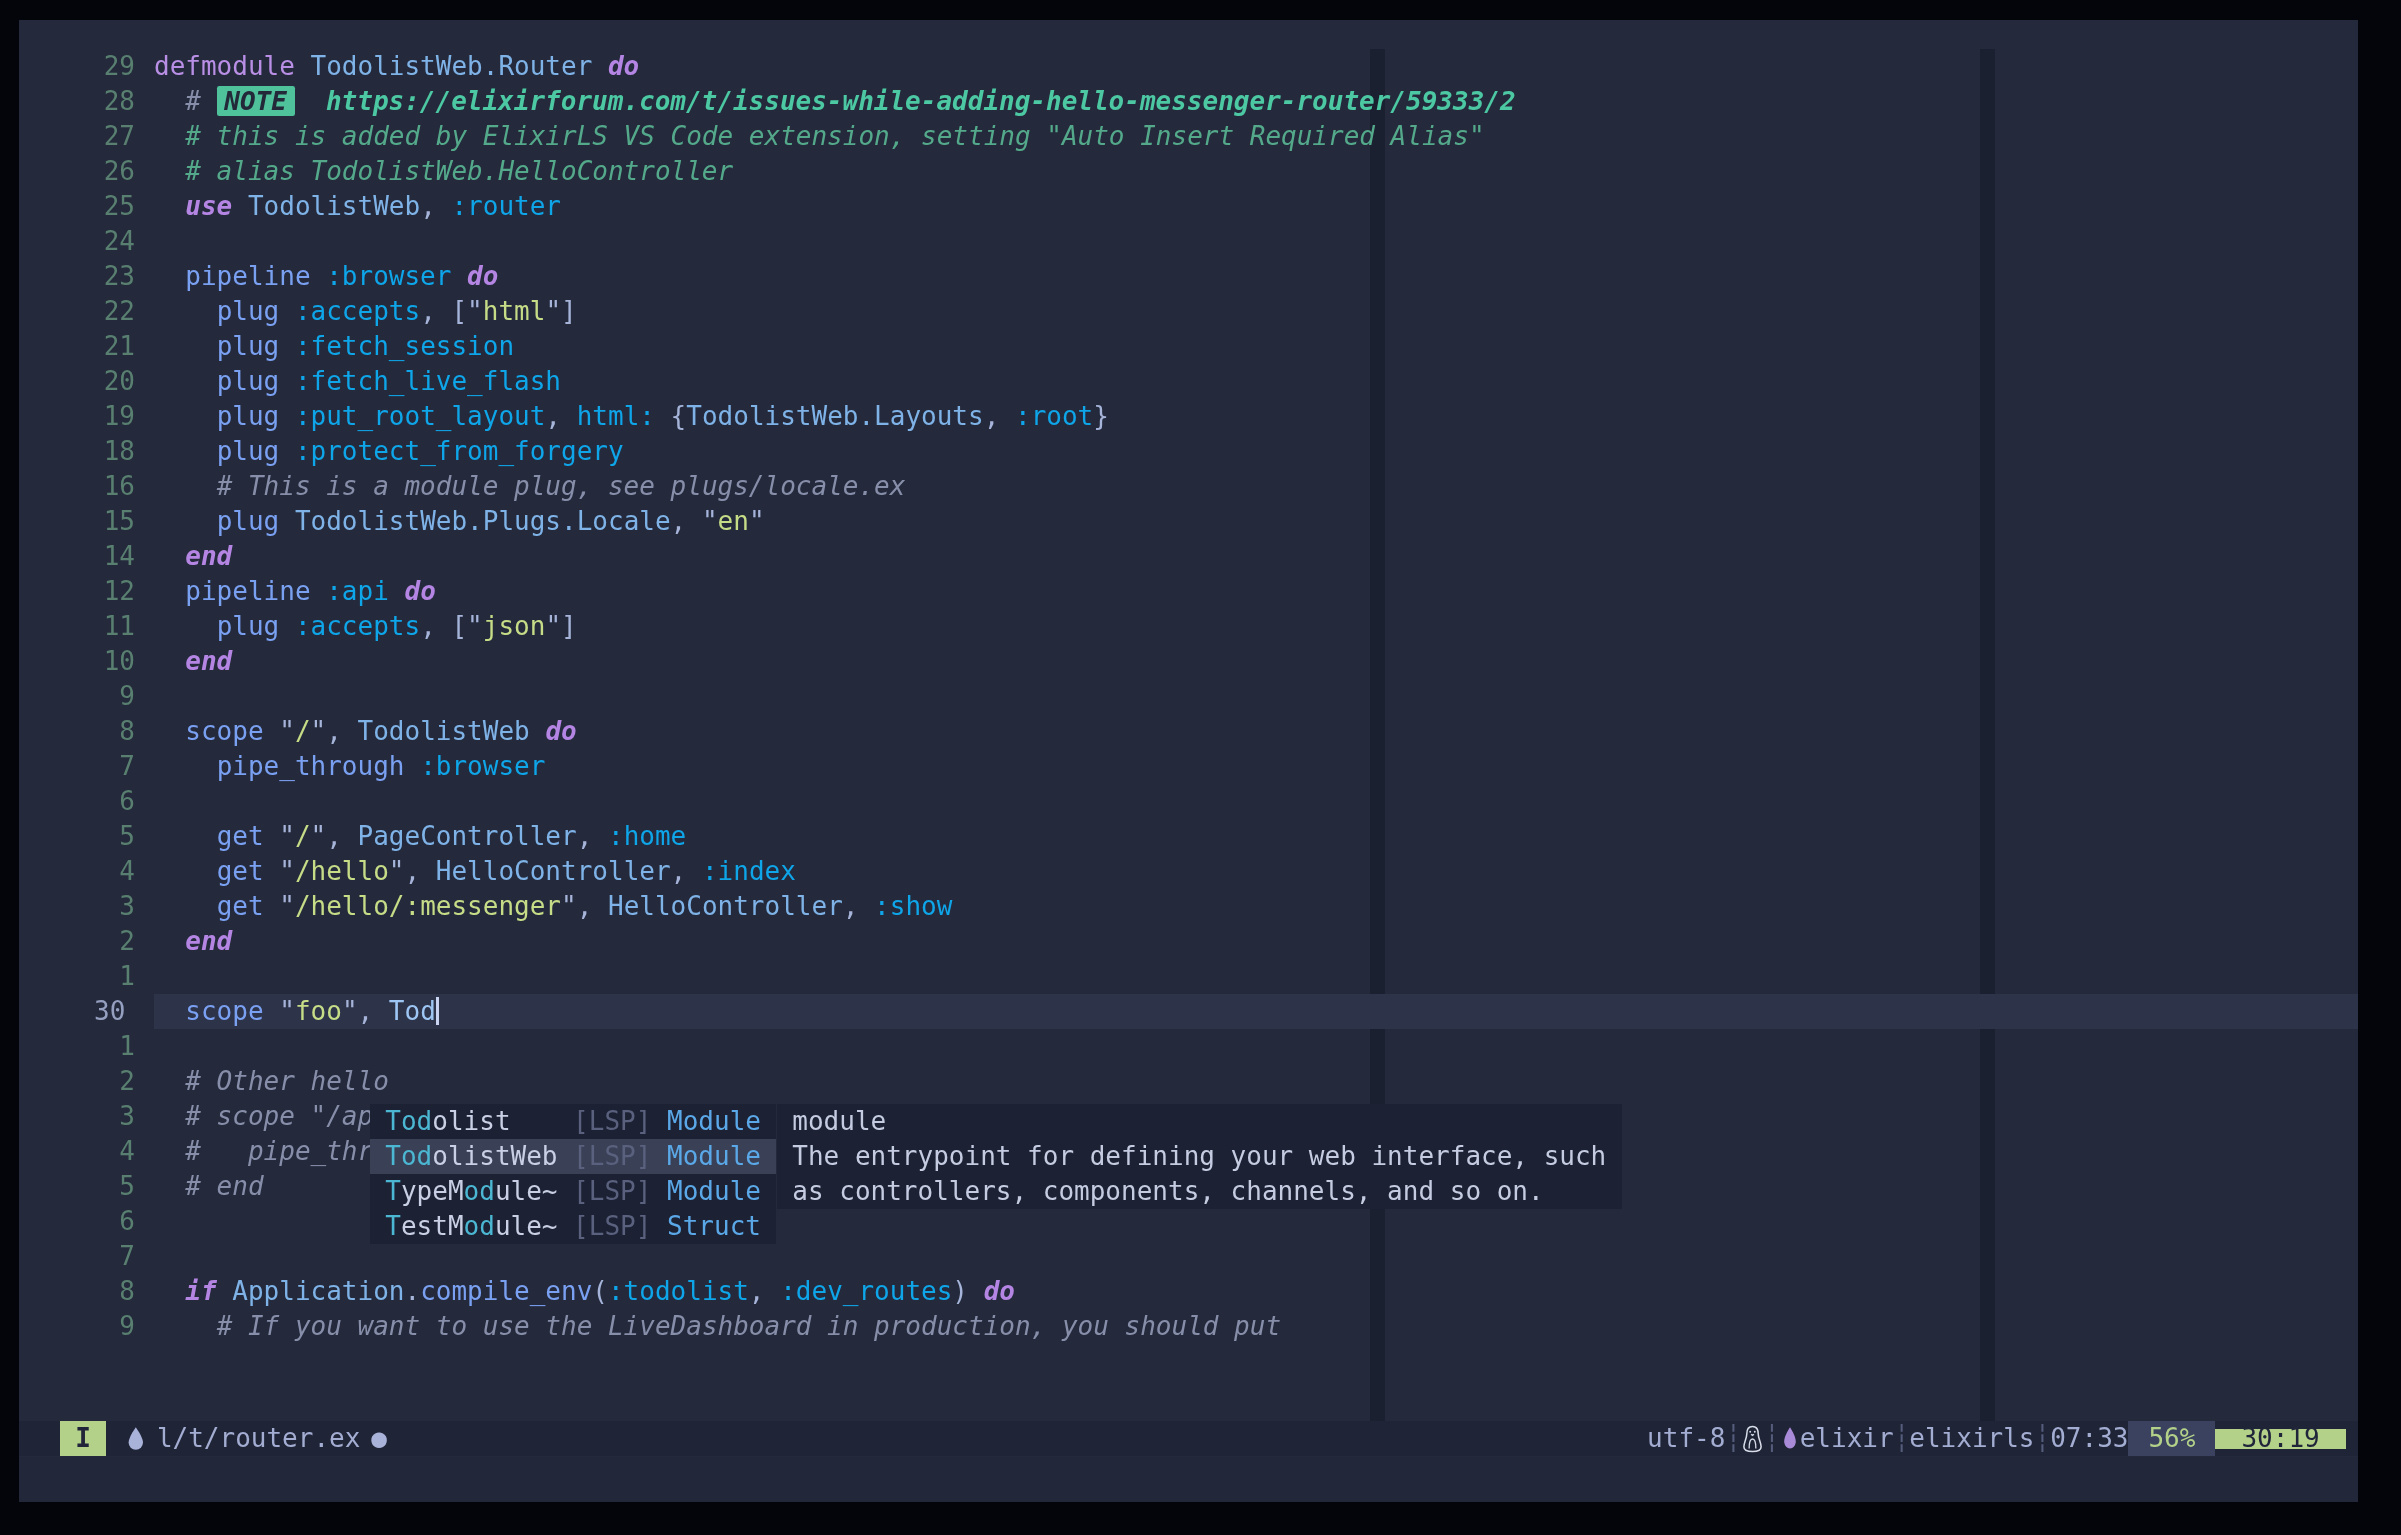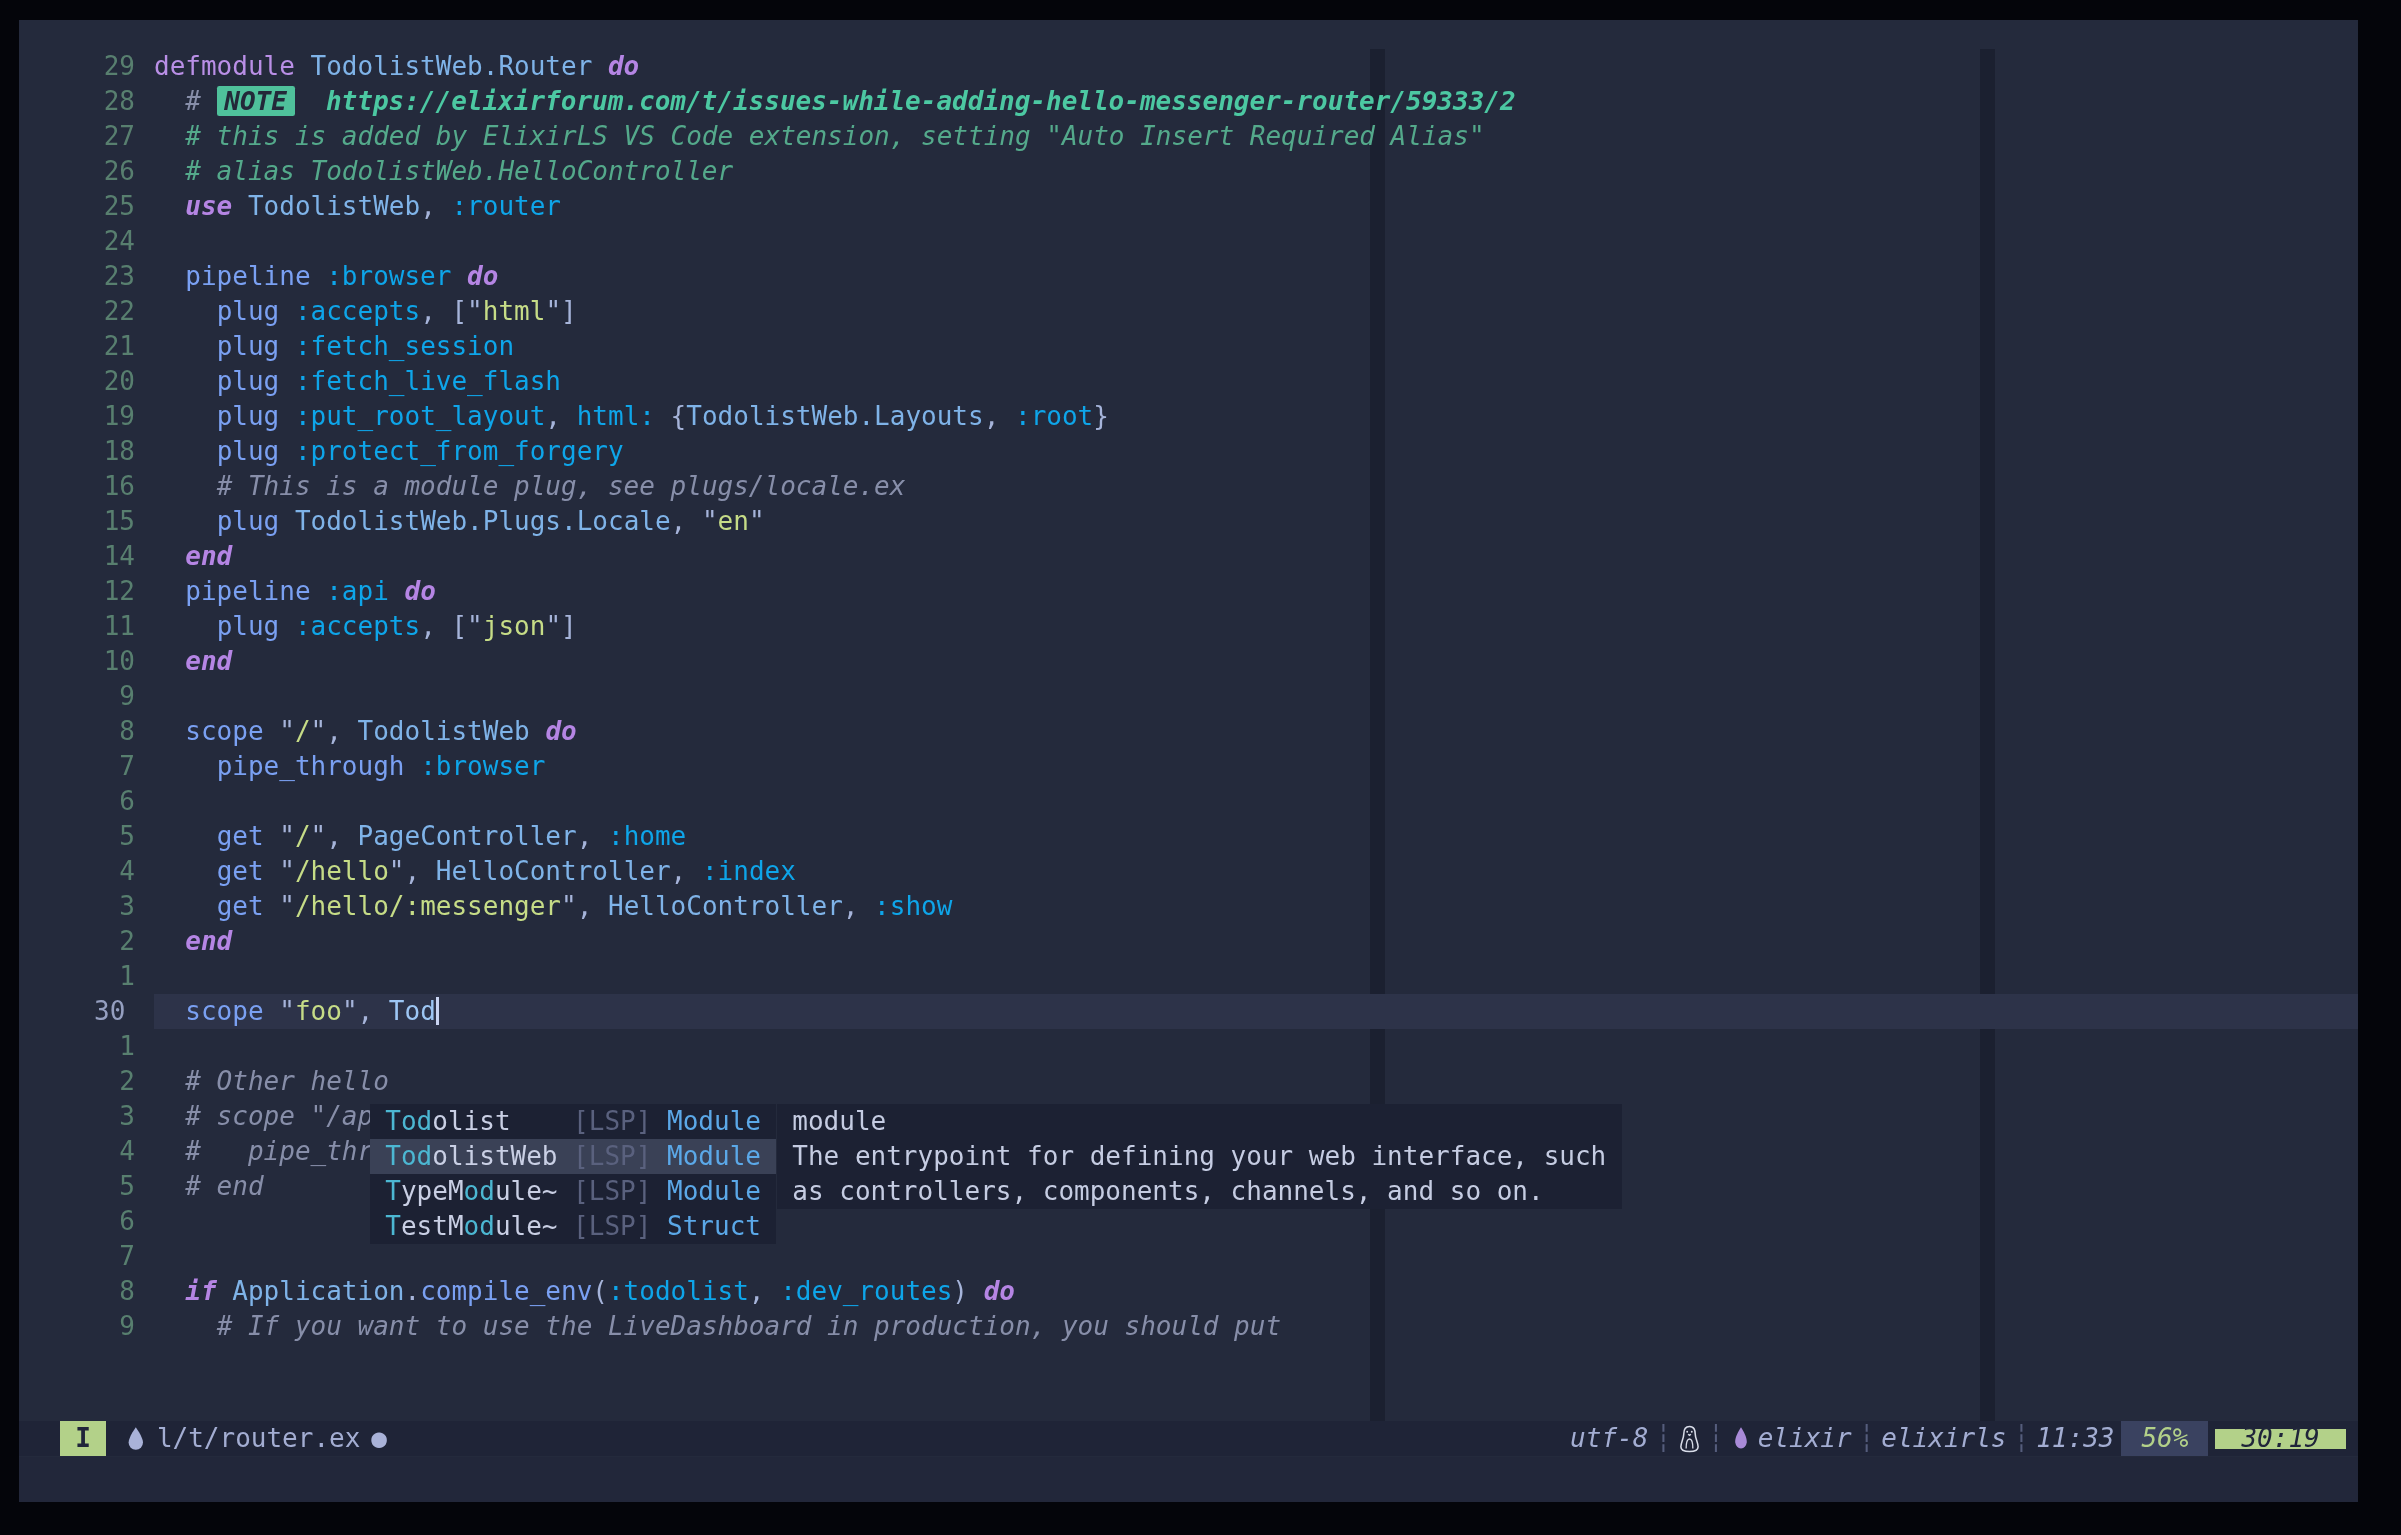--- a/index.html
+++ b/index.html
@@ -38,21 +38,21 @@
   .pm{color:#4cb7d2;}
   #pdoc{position:absolute;left:758px;top:1084px;background:#1c2133;z-index:5;color:#c5cce2;
     padding:0 15.3px;white-space:pre;height:105px;}
   #pdoc .dline{height:35px;}
   
   #statusline{position:absolute;left:0;top:1401px;width:2339px;height:35px;background:#1f2437;
     display:flex;align-items:center;color:#a3add2;white-space:pre;}
   #mode{margin-left:41px;width:46px;height:35px;background:#b3d189;color:#20253a;font-weight:700;
     display:flex;align-items:center;justify-content:center;}
   #fileblock{display:flex;align-items:center;margin-left:18.5px;gap:10.8px;}
-  #slright{margin-left:auto;display:flex;align-items:center;gap:7px;font-style:italic;}
+  #slright{margin-left:auto;display:flex;align-items:center;gap:0;}
   .slsep{color:#555d7c;}
   #pct{height:35px;background:#3a4260;color:#b3d189;display:flex;align-items:center;padding:0 20px;}
   #loc{height:20px;background:#b3d189;color:#20253a;display:flex;align-items:center;padding:9px 26px;margin-right:12.3px;}
   #cmdline{position:absolute;left:0;top:1437px;width:2339px;height:45px;background:#22273a;}
   .icon{display:inline-flex;align-items:center;}
 </style>
 </head>
 <body>
 
 <div id="terminal">
@@ -133,20 +133,20 @@
       <span class="slsep">┆</span>
       <span class="icon">
         <svg width="20" height="28" viewBox="0 0 24 30">
             <path d="M12 1 C9 6 5 12 5 19 a7.2 9.5 0 0 0 14 0 C19 12 15 6 12 1 Z" fill="#a98ad8"></path>
           </svg>
       </span>
       <span>elixir</span>
       <span class="slsep">┆</span>
       <span>elixirls</span>
       <span class="slsep">┆</span>
-      <span>11:33</span>
+      <span>07:33</span>
       <span id="pct">56%</span>
       <span id="loc">30:19</span>
     </div>
   </div>
   <div id="cmdline"></div>
 </div>
 
 
 </body></html>

